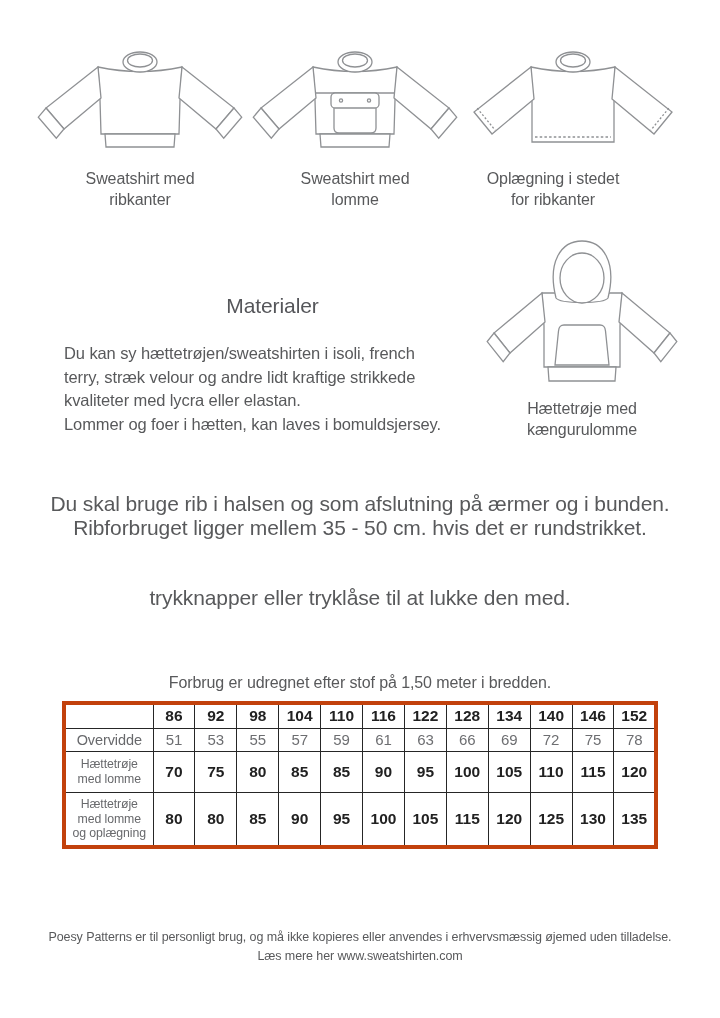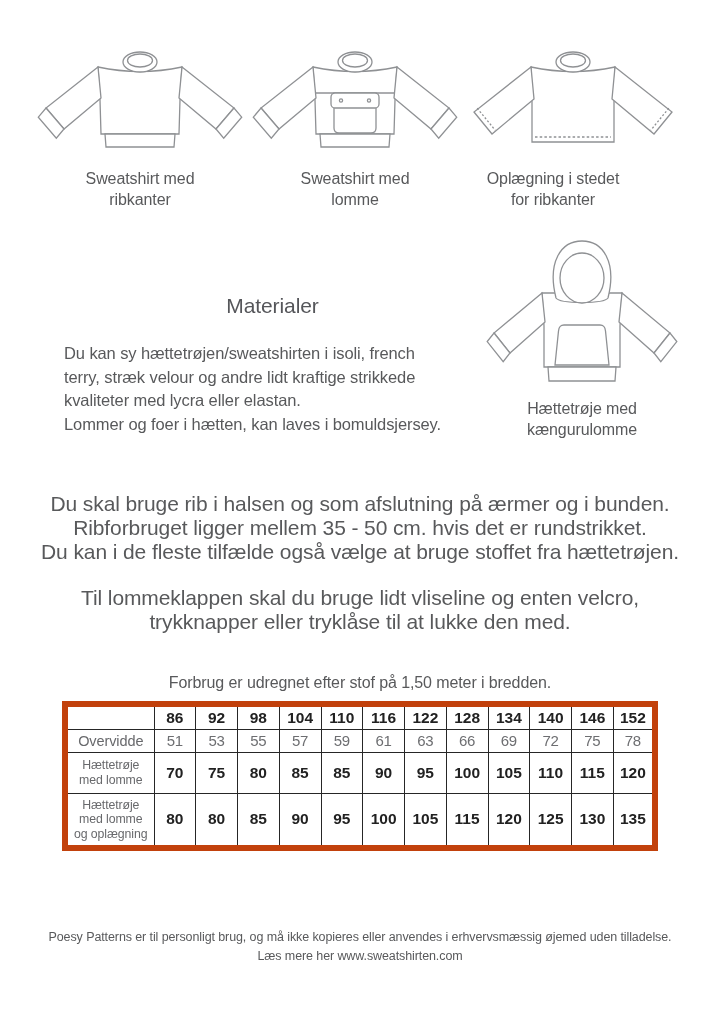--- a/index.html
+++ b/index.html
@@ -31,21 +31,21 @@
   }
   .center-block .tline{white-space:nowrap;}
   #rib-block{top:492px;}
   #flap-block{top:586px;}
   .table-caption{
     left:0;top:674px;width:720px;text-align:center;font-size:16px;color:#58595b;
   }
   .size-table{
     position:absolute;left:62px;top:701px;width:596px;
     border-collapse:collapse;table-layout:fixed;background:#fff;
-    border:6px solid #c2410c;
+    border:4px solid #c2410c;
   }
   .size-table td{
     border:1px solid #262626;text-align:center;vertical-align:middle;padding:0;
     overflow:hidden;
   }
   .r-head{height:25px;}
   .r-head .val{font-weight:bold;font-size:15.5px;color:#212121;letter-spacing:0;}
   .r-slim{height:23px;}
   .r-slim .lbl{font-size:14.5px;color:#68696c;}
   .r-slim .val{font-size:15px;color:#6d6e71;}
@@ -140,25 +140,23 @@
   </g>
 </svg>
 <div class="abs ill-label" style="left:484px;top:398px;width:196px;">
   <div>Hættetrøje med</div>
   <div>kængurulomme</div>
 </div>
 
 <div id="rib-block" class="abs center-block">
   <div class="tline">Du skal bruge rib i halsen og som afslutning på ærmer og i bunden.</div>
   <div class="tline">Ribforbruget ligger mellem 35 - 50 cm. hvis det er rundstrikket.</div>
-  <div class="tline">Du kan i de fleste tilfælde også vælge at bruge stoffet fra hættetrøjen.</div>
 </div>
 
 <div id="flap-block" class="abs center-block">
-  <div class="tline">Til lommeklappen skal du bruge lidt vliseline og enten velcro,</div>
   <div class="tline">trykknapper eller tryklåse til at lukke den med.</div>
 </div>
 
 <div class="abs table-caption">Forbrug er udregnet efter stof på 1,50 meter i bredden.</div>
 
 <table class="size-table">
   <colgroup>
     <col style="width:89px">
     <col>
       <col>

